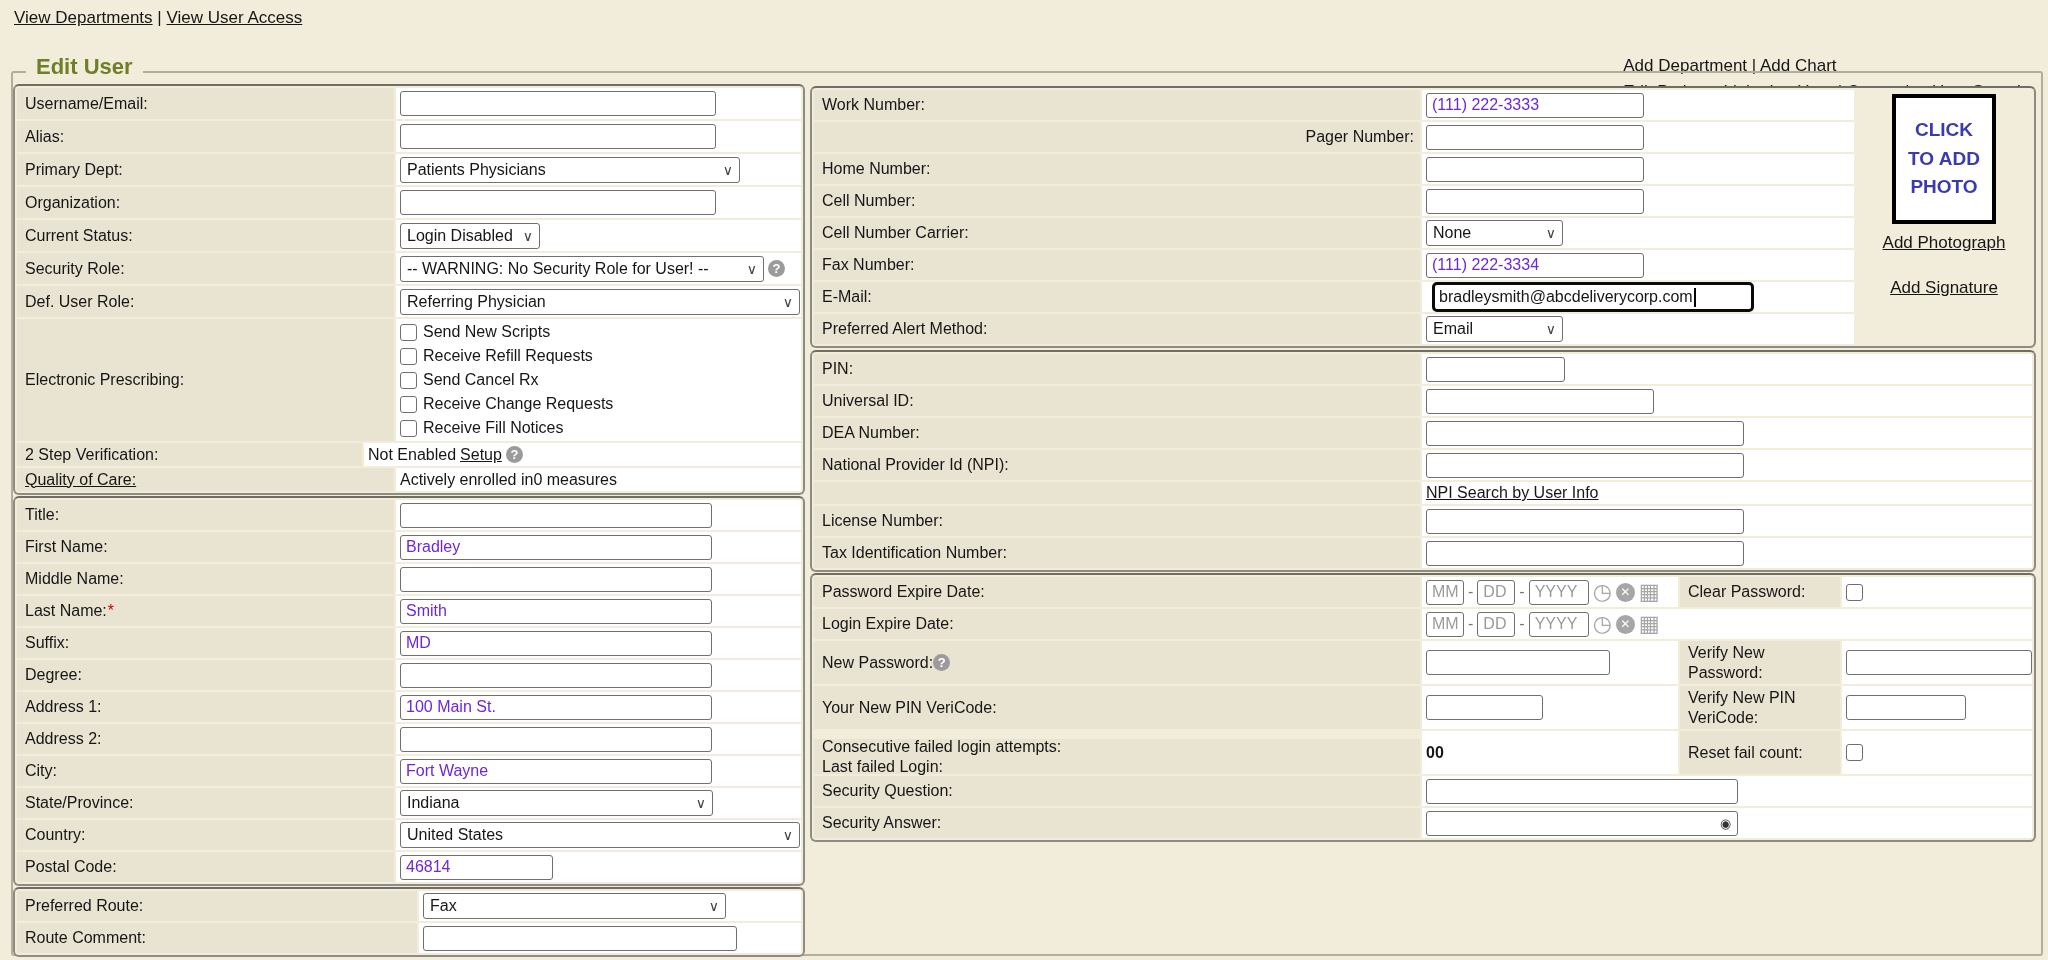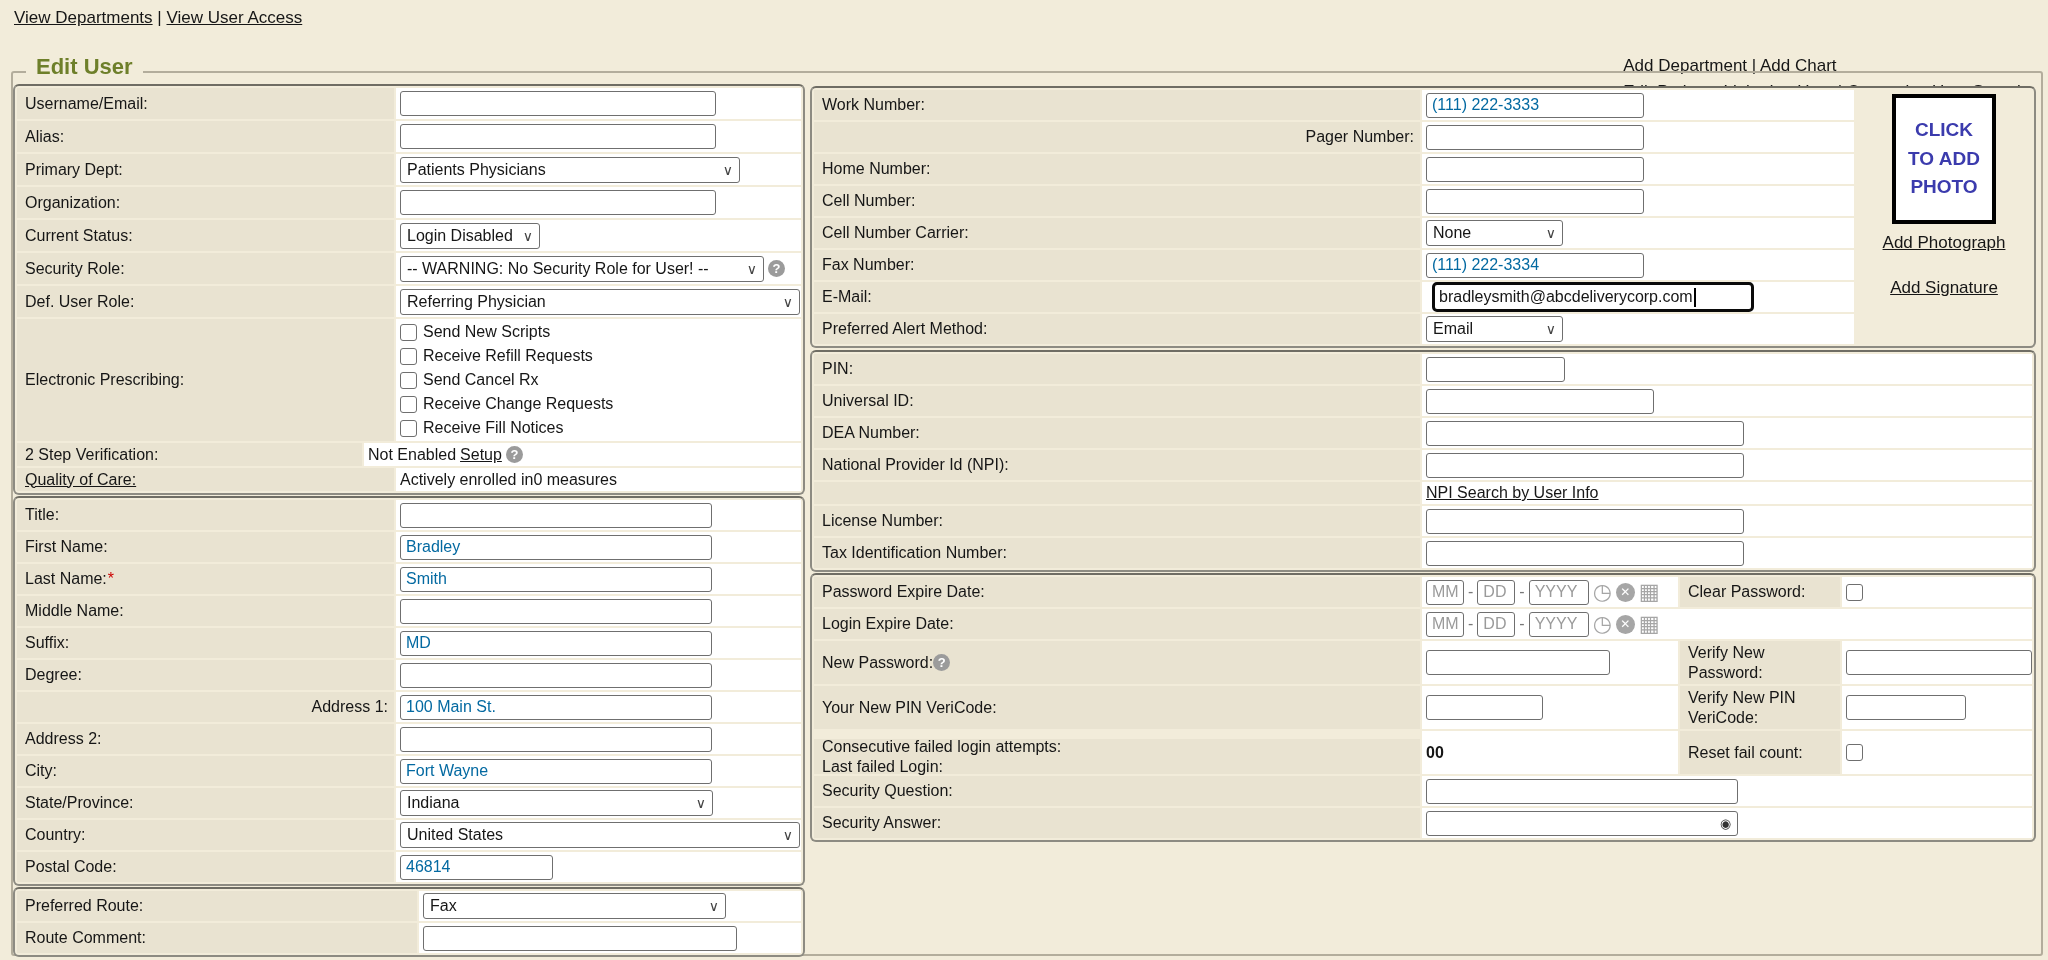--- a/index.html
+++ b/index.html
@@ -44,21 +44,21 @@
   .val {
     background:#ffffff; flex:1; min-width:0; box-sizing:border-box;
     padding:1px 4px; display:flex; align-items:center; gap:4px;
   }
   .req { color:#cc0000; margin-left:1px; }
 
   .inp {
     height:25px; box-sizing:border-box;
     border:1px solid #6f6f6f; border-radius:3px;
     background:#fff; font-family:"Liberation Sans", sans-serif; font-size:16px;
-    padding:0 5px; color:#0369a1;
+    padding:0 5px; color:#6d28d9;
   }
   .inp::placeholder { color:#9a9a9a; opacity:1; }
   .inp-focus {
     height:30px; box-sizing:border-box;
     border:3px solid #0a0a0a; border-radius:5px;
     background:#fff; display:flex; align-items:center; padding:0 4px;
     font-size:16px; white-space:nowrap; overflow:hidden;
   }
   .caret { display:inline-block; width:2px; height:19px; background:#000; margin-left:1px; }
 
@@ -269,53 +269,53 @@
     <div class="row" style="height:30px;">
       <div class="lbl" style="width:377px;">
           <span>First Name:</span>
         </div>
       <div class="val">
           <input class="inp" style="width: 312px;" value="Bradley">
         </div>
     </div>
     <div class="row" style="height:30px;">
       <div class="lbl" style="width:377px;">
+          <span>Middle Name:</span>
+        </div>
+      <div class="val">
+          <input class="inp" style="width: 312px;" value="">
+        </div>
+    </div>
+    <div class="row" style="height:30px;">
+      <div class="lbl" style="width:377px;">
         <span>Last Name:</span>
           <span class="req">*</span>
       </div>
       <div class="val">
           <input class="inp" style="width: 312px;" value="Smith">
         </div>
     </div>
     <div class="row" style="height:30px;">
       <div class="lbl" style="width:377px;">
-          <span>Middle Name:</span>
+          <span>Suffix:</span>
+        </div>
+      <div class="val">
+          <input class="inp" style="width: 312px;" value="MD">
+        </div>
+    </div>
+    <div class="row" style="height:30px;">
+      <div class="lbl" style="width:377px;">
+          <span>Degree:</span>
         </div>
       <div class="val">
           <input class="inp" style="width: 312px;" value="">
         </div>
     </div>
     <div class="row" style="height:30px;">
       <div class="lbl" style="width:377px;">
-          <span>Suffix:</span>
-        </div>
-      <div class="val">
-          <input class="inp" style="width: 312px;" value="MD">
-        </div>
-    </div>
-    <div class="row" style="height:30px;">
-      <div class="lbl" style="width:377px;">
-          <span>Degree:</span>
-        </div>
-      <div class="val">
-          <input class="inp" style="width: 312px;" value="">
-        </div>
-    </div>
-    <div class="row" style="height:30px;">
-      <div class="lbl" style="width:377px;justify-content:flex-end;">
           <span>Address 1:</span>
         </div>
       <div class="val">
           <input class="inp" style="width: 312px;" value="100 Main St.">
         </div>
     </div>
     <div class="row" style="height:30px;">
       <div class="lbl" style="width:377px;">
           <span>Address 2:</span>
         </div>

